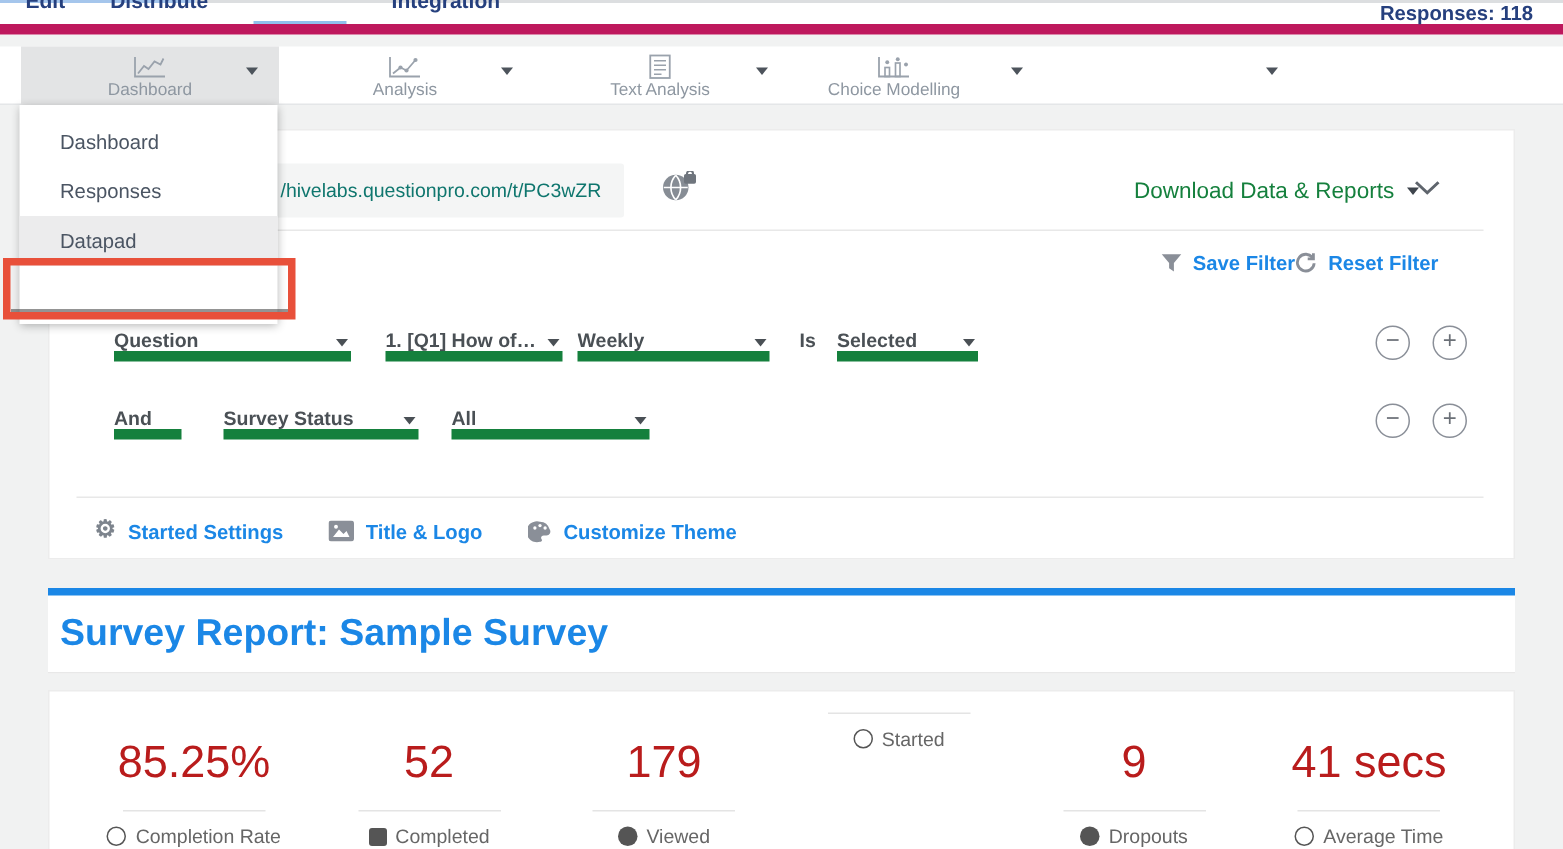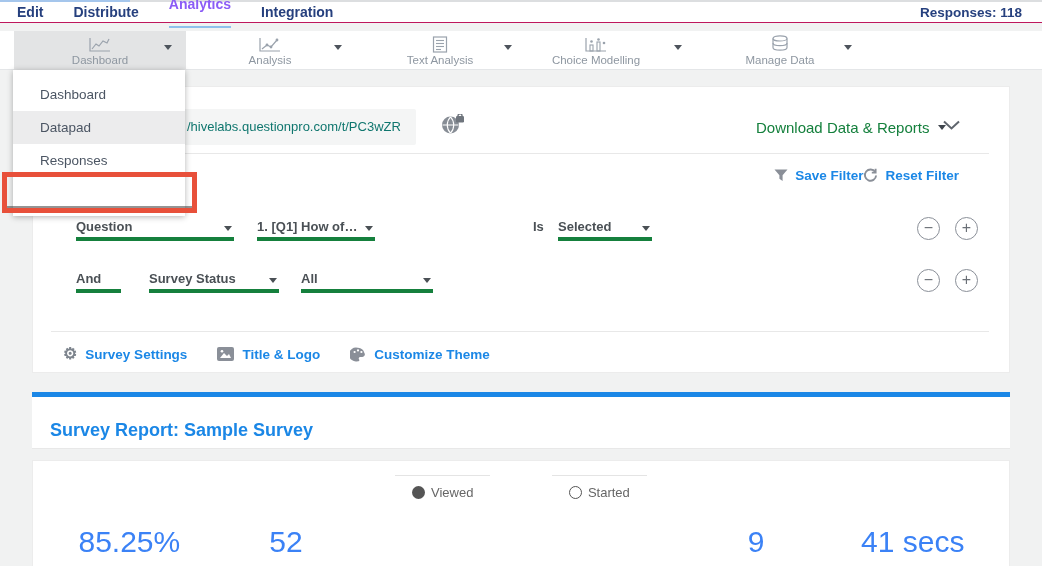--- a/index.html
+++ b/index.html
@@ -6,21 +6,21 @@
   html,body { width:1042px; height:566px; overflow:hidden; }
   body { font-family:"Liberation Sans", sans-serif; background:#f1f2f2; }
   .screen { position:relative; width:1042px; height:566px; overflow:hidden; background:#f1f2f2; }
 
   
   .top-edge { position:absolute; top:0; left:0; width:1042px; height:2px; background:#dcdee0; }
   .top-edge-blue { position:absolute; top:0; left:0; width:130px; height:3px; background:#a5c6ec; }
 
   
   .topnav { position:absolute; top:2px; left:0; width:1042px; height:21px; background:#fff;
-            display:flex; align-items:center; padding:0 20px 0 17px; border-bottom:1px solid #be185d; }
+            display:flex; align-items:flex-end; padding:0 20px 0 17px; border-bottom:7px solid #be185d; }
   .nav-items { display:flex; gap:30px; align-items:center; }
   .nav-item { font-size:14px; font-weight:bold; color:#26407E; cursor:pointer; }
   .nav-item.active { color:#8b5cf6; border-bottom:2px solid #8fc0ec; padding-bottom:14px; }
   .nav-right { margin-left:auto; font-size:13.5px; font-weight:bold; color:#26407E; }
 
   
   .toolbar { position:absolute; top:31px; left:0; width:1042px; height:39px; background:#fff;
              border-bottom:1px solid #e4e6e8; }
   .tool-tab { position:absolute; top:0; height:39px; width:172px; cursor:pointer;
               display:flex; flex-direction:column; align-items:center; justify-content:center; }
@@ -49,46 +49,46 @@
   .globe-icon { position:absolute; top:27px; left:408px; }
   .download-group { position:absolute; top:29px; left:723px; display:flex; align-items:center; gap:9px;
                     font-size:15px; color:#15803d; cursor:pointer; height:22px; }
   .dl-caret { width:0; height:0; border-left:4.5px solid transparent; border-right:4.5px solid transparent;
               border-top:5.5px solid #3f454d; }
   .collapse-chevron { position:absolute; top:33px; left:910px; cursor:pointer; }
   .divider { position:absolute; left:18px; right:20px; border-top:1px solid #e8e8e8; }
   .filter-actions { position:absolute; top:81px; right:50px; display:flex; }
   .action-link { display:flex; align-items:center; gap:7px; font-size:13.5px; font-weight:bold;
                  color:#1B87E6; cursor:pointer; }
-  .select { position:absolute; height:26px; border-bottom:4px solid #15803d; font-size:13px;
+  .select { position:absolute; height:26px; border-bottom:7px solid #15803d; font-size:13px;
             font-weight:bold; color:#4a5055; cursor:pointer; }
   .select .stext { position:absolute; left:0; top:4px; white-space:nowrap; overflow:hidden;
                    text-overflow:ellipsis; max-width:calc(100% - 16px); }
   .select .scaret { position:absolute; right:2px; top:11px; width:0; height:0;
                     border-left:4px solid transparent; border-right:4px solid transparent;
                     border-top:5px solid #4a5055; }
   .plain-label { position:absolute; font-size:13px; font-weight:bold; color:#4a5055; }
   .circle-btn { position:absolute; width:23px; height:23px; border:1.5px solid #8a8f98; border-radius:50%;
                 color:#6b7077; font-size:16px; line-height:20px; text-align:center; cursor:pointer;
                 background:#fff; }
   .footer-row { position:absolute; top:256px; left:30px; display:flex; gap:30px; align-items:center; height:22px; }
   .footer-item { display:flex; align-items:center; gap:8px; font-size:13.5px; font-weight:bold;
                  color:#1B87E6; cursor:pointer; }
   .gear-glyph { font-size:16px; color:#7d848d; line-height:16px; }
 
   
   .report-header { position:absolute; top:392px; left:32px; width:978px; height:57px; background:#fff;
                    border-top:5px solid #1B87E6; border-bottom:1px solid #e8e8e8; }
-  .report-title { position:absolute; left:18px; top:11px; font-size:18px; font-weight:bold; color:#1B87E6;margin-top:12px; }
+  .report-title { position:absolute; left:8px; top:11px; font-size:25px; font-weight:bold; color:#1B87E6; }
 
   
   .stats-panel { position:absolute; top:460px; left:32px; width:978px; height:140px; background:#fff;
                  border:1px solid #ececec; display:flex; padding:0 18px; }
   .stat-col { flex:1; text-align:center; }
-  .stat-value { margin-top:64px; font-size:30px; color:#3b82f6; }
+  .stat-value { margin-top:31px; font-size:30px; color:#b91c1c; }
   .stat-hr { width:95px; margin:14px auto 0; border-top:1px solid #e4e4e4; }
   .stat-label { margin-top:9px; font-size:13px; color:#666; display:flex; align-items:center;
                 justify-content:center; gap:6px; }
   .dot-outline { width:13px; height:13px; border:1.5px solid #555; border-radius:50%; flex:none; }
   .dot-filled { width:13px; height:13px; background:#555; border-radius:50%; flex:none; }
   .sq-filled { width:12px; height:12px; background:#555; border-radius:2px; flex:none; }
 
   svg { display:block; }
 </style>
 </head>
@@ -158,30 +158,20 @@
           <rect x="13" y="5" width="3" height="9" fill="none" stroke="#9aa2ac" stroke-width="1.1"></rect>
           <circle cx="7.5" cy="4.5" r="1.3" fill="#9aa2ac"></circle>
             <circle cx="14.5" cy="2.5" r="1.3" fill="#9aa2ac"></circle>
           <circle cx="20" cy="6" r="1.3" fill="#9aa2ac"></circle>
         </svg>
       </span>
       <span class="tlabel">Choice Modelling</span>
     </div>
     <span class="tool-caret" style="left:674px;"></span>
 
-    <div class="tool-tab" style="left:694px;">
-      <span class="ticon">
-        <svg width="20" height="18" viewBox="0 0 20 18">
-          <ellipse cx="10" cy="3.4" rx="7" ry="2.6" fill="none" stroke="#9aa2ac" stroke-width="1.2"></ellipse>
-          <path d="M3 3.4 v4.6 c0 1.4 3.1 2.6 7 2.6 s7 -1.2 7 -2.6 v-4.6" fill="none" stroke="#9aa2ac" stroke-width="1.2"></path>
-          <path d="M3 8 v4.6 c0 1.4 3.1 2.6 7 2.6 s7 -1.2 7 -2.6 v-4.6" fill="none" stroke="#9aa2ac" stroke-width="1.2"></path>
-        </svg>
-      </span>
-      <span class="tlabel">Manage Data</span>
-    </div>
     <span class="tool-caret" style="left:844px;"></span>
   </div>
 
   <div class="filter-panel">
 
     <div class="url-input">/hivelabs.questionpro.com/t/PC3wZR</div>
 
     <span class="globe-icon">
       <svg width="24" height="21" viewBox="0 0 24 21">
         <circle cx="9.5" cy="11" r="8.5" fill="#878d95"></circle>
@@ -225,20 +215,24 @@
     </div>
 
     <div class="select" style="top:128px; left:43px; width:158px;">
       <span class="stext">Question</span>
       <span class="scaret"></span>
     </div>
     <div class="select" style="top:128px; left:224px; width:118px;">
       <span class="stext">1. [Q1] How often d...</span>
       <span class="scaret"></span>
     </div>
+    <div class="select" style="top:128px; left:352px; width:128px;">
+      <span class="stext">Weekly</span>
+      <span class="scaret"></span>
+    </div>
     <span class="plain-label" style="top:132px; left:500px;">Is</span>
     <div class="select" style="top:128px; left:525px; width:94px;">
       <span class="stext">Selected</span>
       <span class="scaret"></span>
     </div>
     <div class="circle-btn" style="top:130px; left:884px;">−</div>
     <div class="circle-btn" style="top:130px; left:922px;">+</div>
 
     <div class="select" style="top:180px; left:43px; width:45px;">
       <span class="stext">And</span>
@@ -252,21 +246,21 @@
       <span class="scaret"></span>
     </div>
     <div class="circle-btn" style="top:182px; left:884px;">−</div>
     <div class="circle-btn" style="top:182px; left:922px;">+</div>
 
     <div class="divider" style="top:244px;"></div>
 
     <div class="footer-row">
       <span class="footer-item">
         <span class="gear-glyph">⚙</span>
-        <span>Survey Settings</span>
+        <span>Started Settings</span>
       </span>
       <span class="footer-item">
         <span>
           <svg width="17" height="14" viewBox="0 0 17 14">
             <rect width="17" height="14" rx="2" fill="#8a8f98"></rect>
             <path d="M3 11 L7 6 L10 9 L12 7 L14 11 Z" fill="#fff"></path>
             <circle cx="5" cy="4.2" r="1.3" fill="#fff"></circle>
           </svg>
         </span>
         <span>Title &amp; Logo</span>
@@ -300,20 +294,21 @@
     </div>
     <div class="stat-col">
       <div class="stat-value">52</div>
       <div class="stat-hr"></div>
       <div class="stat-label">
           <span class="sq-filled"></span>
         <span>Completed</span>
         </div>
     </div>
     <div class="stat-col">
+      <div class="stat-value">179</div>
       <div class="stat-hr"></div>
       <div class="stat-label">
           <span class="dot-filled"></span>
         <span>Viewed</span>
         </div>
     </div>
     <div class="stat-col">
       <div class="stat-hr"></div>
       <div class="stat-label">
           <span class="dot-outline"></span>
@@ -333,18 +328,18 @@
       <div class="stat-hr"></div>
       <div class="stat-label">
           <span class="dot-outline"></span>
         <span>Average Time</span>
         </div>
     </div>
   </div>
 
   <div class="menu">
     <div class="menu-item" style="margin-top:8px;">Dashboard</div>
+    <div class="menu-item">Responses</div>
     <div class="menu-item highlighted">Datapad</div>
-    <div class="menu-item">Responses</div>
   </div>
   <div class="red-annotation"></div>
 
 </div>
 
 </body></html>

